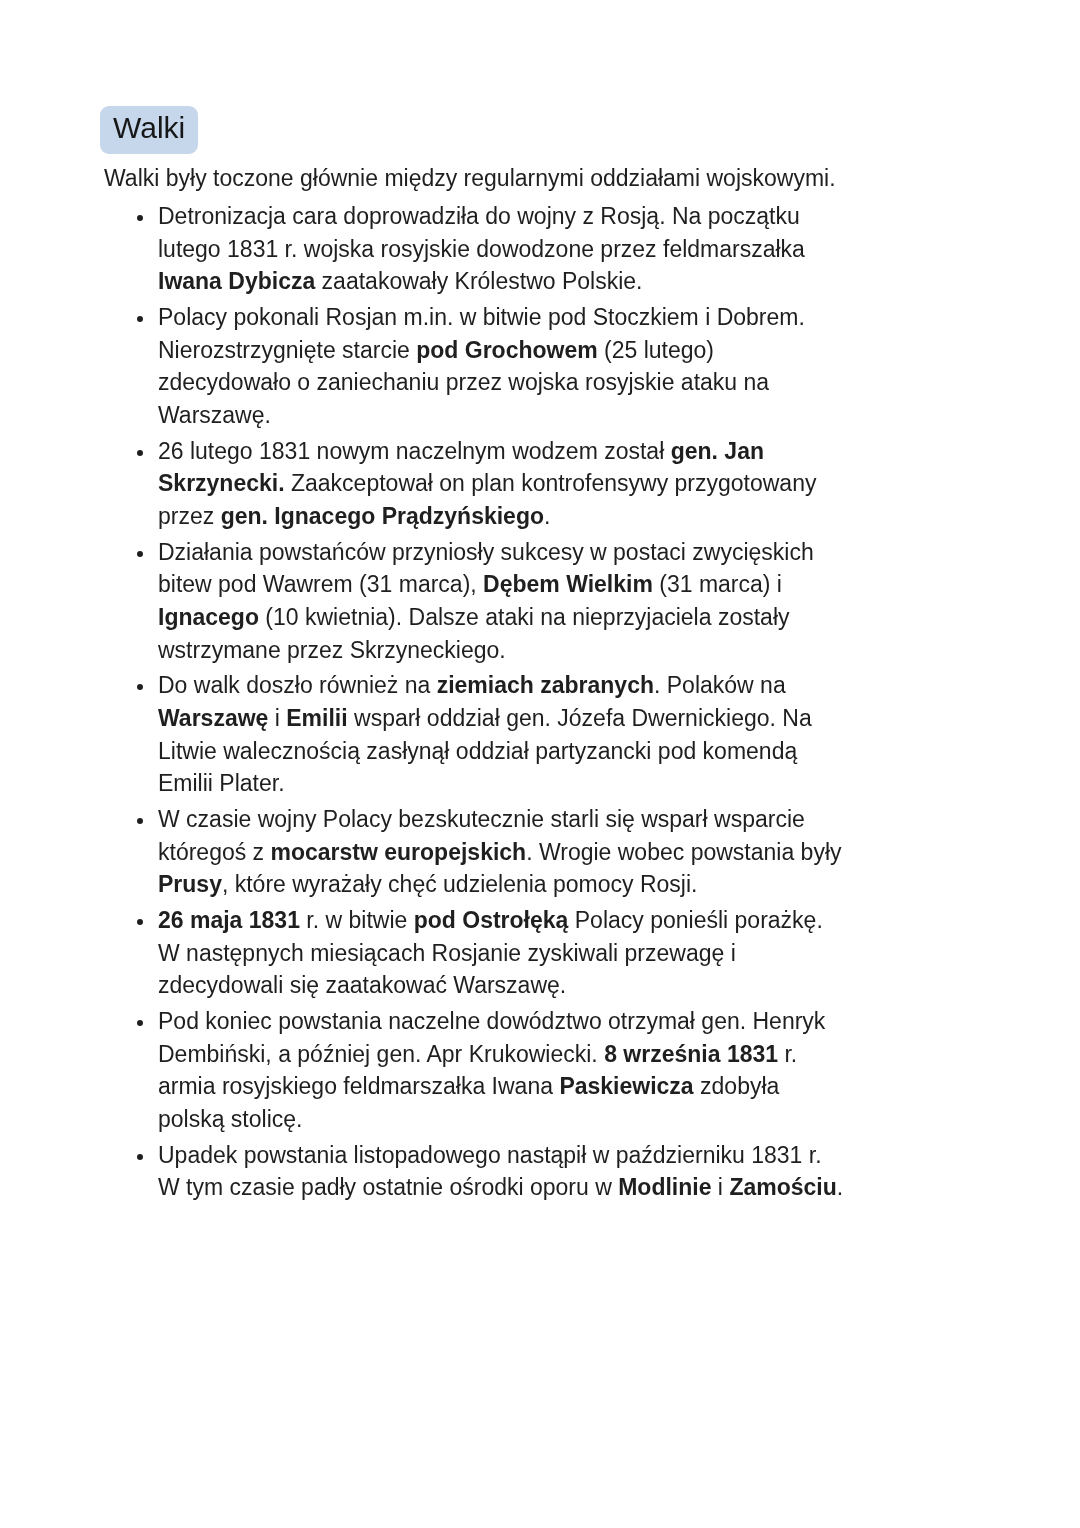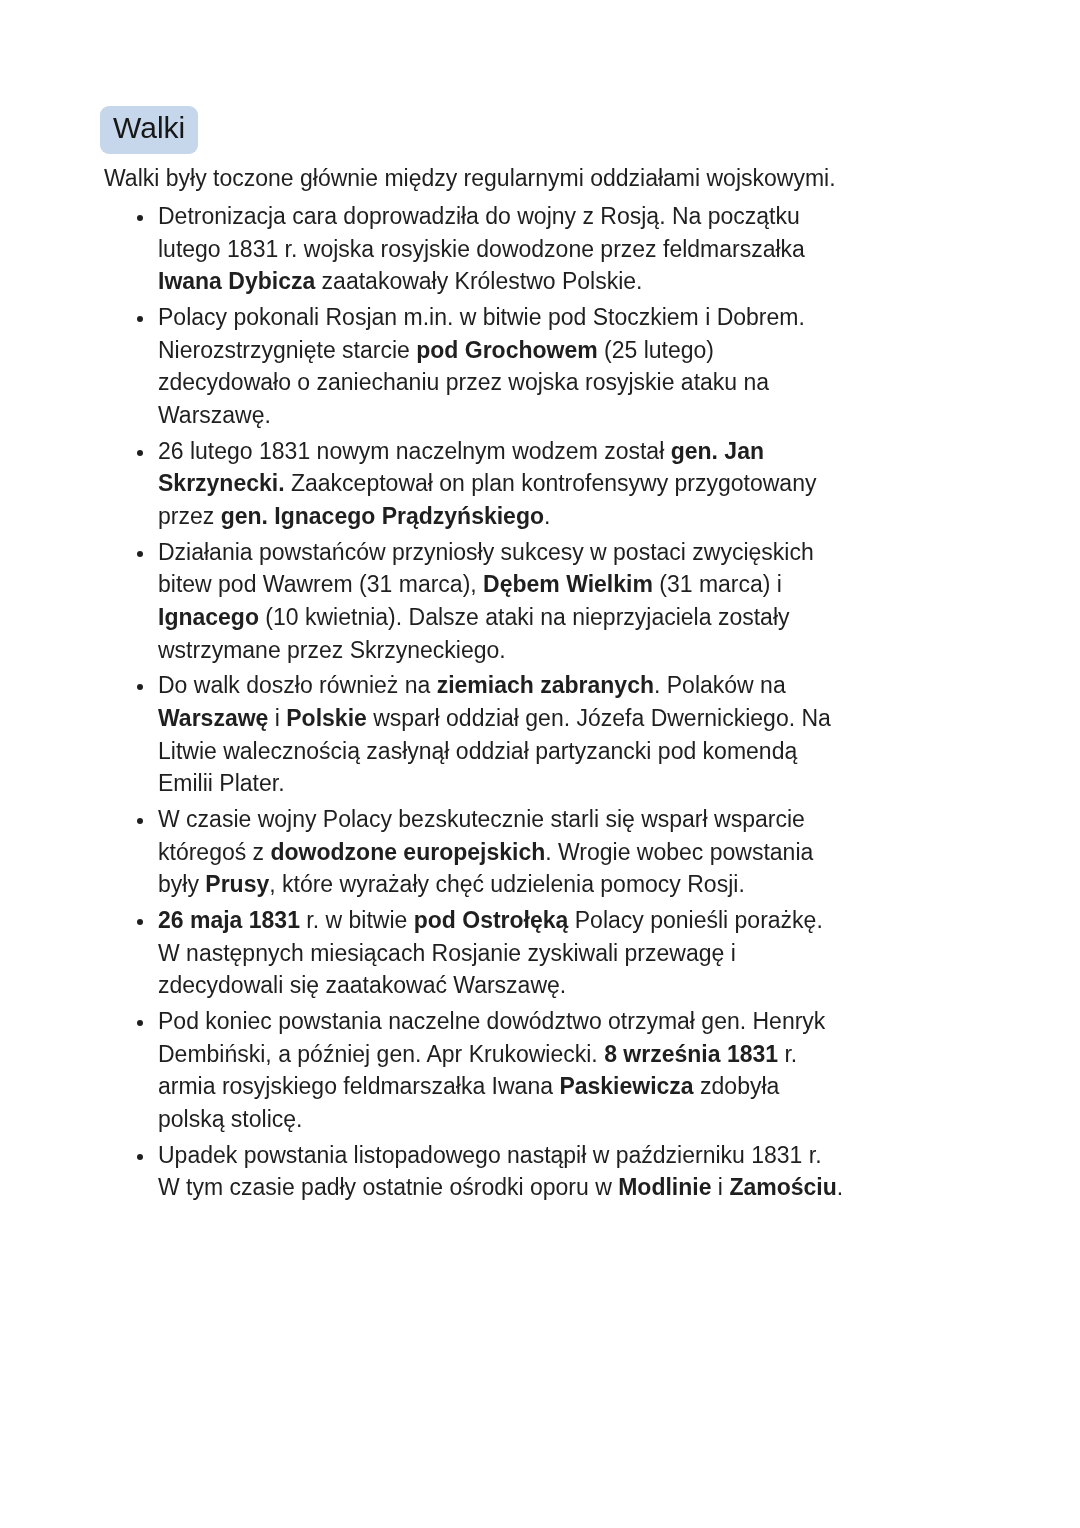--- a/index.html
+++ b/index.html
@@ -62,19 +62,19 @@
     <span class="heading-chip">Walki</span>
   </h1>
 
   <p class="intro">Walki były toczone głównie między regularnymi oddziałami wojskowymi.</p>
 
   <ul class="bullets">
       <li><span>Detronizacja cara doprowadziła do wojny z Rosją. Na początku lutego 1831 r. wojska rosyjskie dowodzone przez feldmarszałka </span><strong>Iwana Dybicza</strong><span> zaatakowały Królestwo Polskie.</span></li>
       <li><span>Polacy pokonali Rosjan m.in. w bitwie pod Stoczkiem i Dobrem. Nierozstrzygnięte starcie </span><strong>pod Grochowem</strong><span> (25 lutego) zdecydowało o zaniechaniu przez wojska rosyjskie ataku na Warszawę.</span></li>
       <li><span>26 lutego 1831 nowym naczelnym wodzem został </span><strong>gen. Jan Skrzynecki.</strong><span> Zaakceptował on plan kontrofensywy przygotowany przez </span><strong>gen. Ignacego Prądzyńskiego</strong><span>.</span></li>
       <li><span>Działania powstańców przyniosły sukcesy w postaci zwycięskich bitew pod Wawrem (31 marca), </span><strong>Dębem Wielkim</strong><span> (31 marca) i </span><strong>Ignacego</strong><span> (10 kwietnia). Dalsze ataki na nieprzyjaciela zostały wstrzymane przez Skrzyneckiego.</span></li>
-      <li><span>Do walk doszło również na </span><strong>ziemiach zabranych</strong><span>. Polaków na </span><strong>Warszawę</strong><span> i </span><strong>Polskie</strong><span> wsparł oddział gen. Józefa Dwernickiego. Na Litwie walecznością zasłynął oddział partyzancki pod komendą Emilii Plater.</span></li>
-      <li><span>W czasie wojny Polacy bezskutecznie starli się wsparł wsparcie któregoś z </span><strong>dowodzone europejskich</strong><span>. Wrogie wobec powstania były </span><strong>Prusy</strong><span>, które wyrażały chęć udzielenia pomocy Rosji.</span></li>
+      <li><span>Do walk doszło również na </span><strong>ziemiach zabranych</strong><span>. Polaków na </span><strong>Warszawę</strong><span> i </span><strong>Emilii</strong><span> wsparł oddział gen. Józefa Dwernickiego. Na Litwie walecznością zasłynął oddział partyzancki pod komendą Emilii Plater.</span></li>
+      <li><span>W czasie wojny Polacy bezskutecznie starli się wsparł wsparcie któregoś z </span><strong>mocarstw europejskich</strong><span>. Wrogie wobec powstania były </span><strong>Prusy</strong><span>, które wyrażały chęć udzielenia pomocy Rosji.</span></li>
       <li><strong>26 maja 1831</strong><span> r. w bitwie </span><strong>pod Ostrołęką</strong><span> Polacy ponieśli porażkę. W następnych miesiącach Rosjanie zyskiwali przewagę i zdecydowali się zaatakować Warszawę.</span></li>
       <li><span>Pod koniec powstania naczelne dowództwo otrzymał gen. Henryk Dembiński, a później gen. Apr Krukowiecki. </span><strong>8 września 1831</strong><span> r. armia rosyjskiego feldmarszałka Iwana </span><strong>Paskiewicza</strong><span> zdobyła polską stolicę.</span></li>
       <li><span>Upadek powstania listopadowego nastąpił w październiku 1831 r. W tym czasie padły ostatnie ośrodki oporu w </span><strong>Modlinie</strong><span> i </span><strong>Zamościu</strong><span>.</span></li>
     </ul>
 </div>
 
 </body></html>

